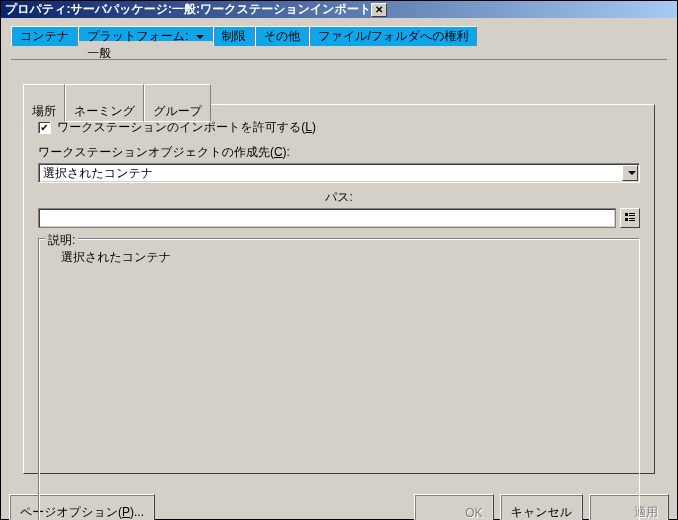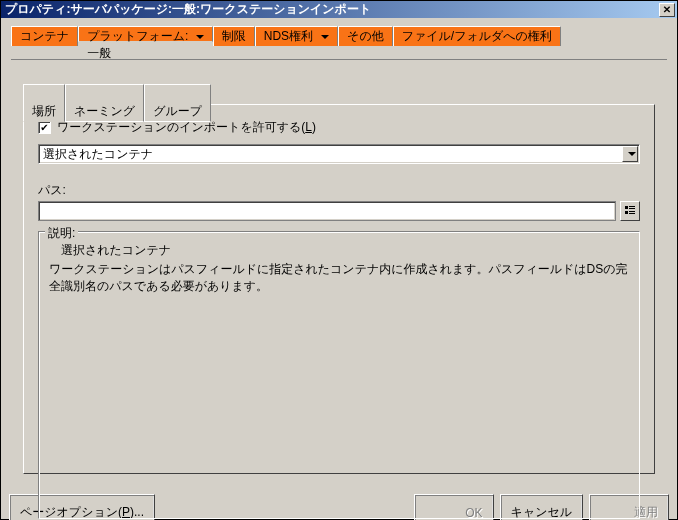--- a/index.html
+++ b/index.html
@@ -19,22 +19,22 @@
     border: 1px solid #000;
     display: flex;
     flex-direction: column;
   }
   .titlebar {
     height: 19px;
     background: linear-gradient(to right, #0a246a, #a6caf0);
     color: #fff;
     display: flex;
     align-items: center;
-    justify-content: space-between;
-    padding: 0 2px 0 4px;
+    justify-content: flex-start;
+    padding: 0 8px 0 4px;
     font-weight: bold;
   }
   .titlebar-text { font-size: 12px; }
   .close-btn {
     width: 16px;
     height: 14px;
     background: #d4d0c8;
     border: 1px solid #fff;
     border-right-color: #404040;
     border-bottom-color: #404040;
@@ -58,21 +58,21 @@
     align-items: flex-start;
     gap: 0;
     position: relative;
     height: 34px;
   }
   .top-tab {
     border: 1px solid #808080;
     border-top-color: #fff;
     border-left-color: #fff;
     border-bottom: none;
-    background: #f97316;
+    background: #0ea5e9;
     padding: 3px 8px;
     font-size: 12px;
     height: 20px;
     display: flex;
     align-items: center;
     gap: 4px;
     cursor: default;
   }
   .top-tab.sel {
     height: 16px;
@@ -268,24 +268,20 @@
     <div class="tabstrip">
       <div class="top-tab">
           <span>コンテナ</span>
         </div>
       <div class="top-tab sel">
         <span><span>プラットフォーム: </span><span class="drop-arrow"></span></span>
         <span>一般</span>
       </div>
       <div class="top-tab">
           <span>制限</span>
-        </div>
-      <div class="top-tab">
-          <span>NDS権利 </span>
-          <span class="drop-arrow"></span>
         </div>
       <div class="top-tab">
           <span>その他</span>
         </div>
       <div class="top-tab">
           <span>ファイル/フォルダへの権利</span>
         </div>
     </div>
     <div class="tab-underline"></div>
 
@@ -296,47 +292,49 @@
         <div class="subtab"><span>グループ</span></div>
       </div>
       <div class="panel">
         <div class="checkbox-row">
           <div class="chk">✔</div>
           <span>
             <span>ワークステーションのインポートを許可する(</span><span class="underline">L</span><span>)</span>
           </span>
         </div>
 
+        <div class="label-row">
+          <span>ワークステーションオブジェクトの作成先(</span><span class="underline">C</span><span>):</span>
+        </div>
         <div class="select">
           <div class="select-text">選択されたコンテナ</div>
           <div class="select-btn">
               <span class="drop-arrow"></span>
             </div>
         </div>
 
-        <div class="label-row" style="margin-top:18px;">パス:</div>
+        <div class="label-row" style="margin-top:6px;text-align:center;">パス:</div>
         <div class="path-row">
           <input class="text-input" type="text" value="" style="">
           <div class="browse-btn">
             <svg width="12" height="12" viewBox="0 0 12 12">
               <rect x="1" y="1" width="3" height="3" fill="#000"></rect>
               <rect x="5" y="1" width="6" height="1" fill="#000"></rect>
               <rect x="5" y="3" width="6" height="1" fill="#000"></rect>
               <rect x="1" y="6" width="3" height="3" fill="#000"></rect>
               <rect x="5" y="6" width="6" height="1" fill="#000"></rect>
               <rect x="5" y="8" width="6" height="1" fill="#000"></rect>
             </svg>
           </div>
         </div>
 
         <div class="groupbox">
           <div class="groupbox-title">説明:</div>
           <div class="description-text">
             <div class="desc-head">選択されたコンテナ</div>
-            <div>ワークステーションはパスフィールドに指定されたコンテナ内に作成されます。パスフィールドはDSの完全識別名のパスである必要があります。</div>
           </div>
         </div>
       </div>
     </div>
   </div>
 
   <div class="button-bar">
     <button class="btn" style="min-width:120px;">
       <span>ページオプション(</span><span class="underline">P</span><span>)...</span>
     </button>

